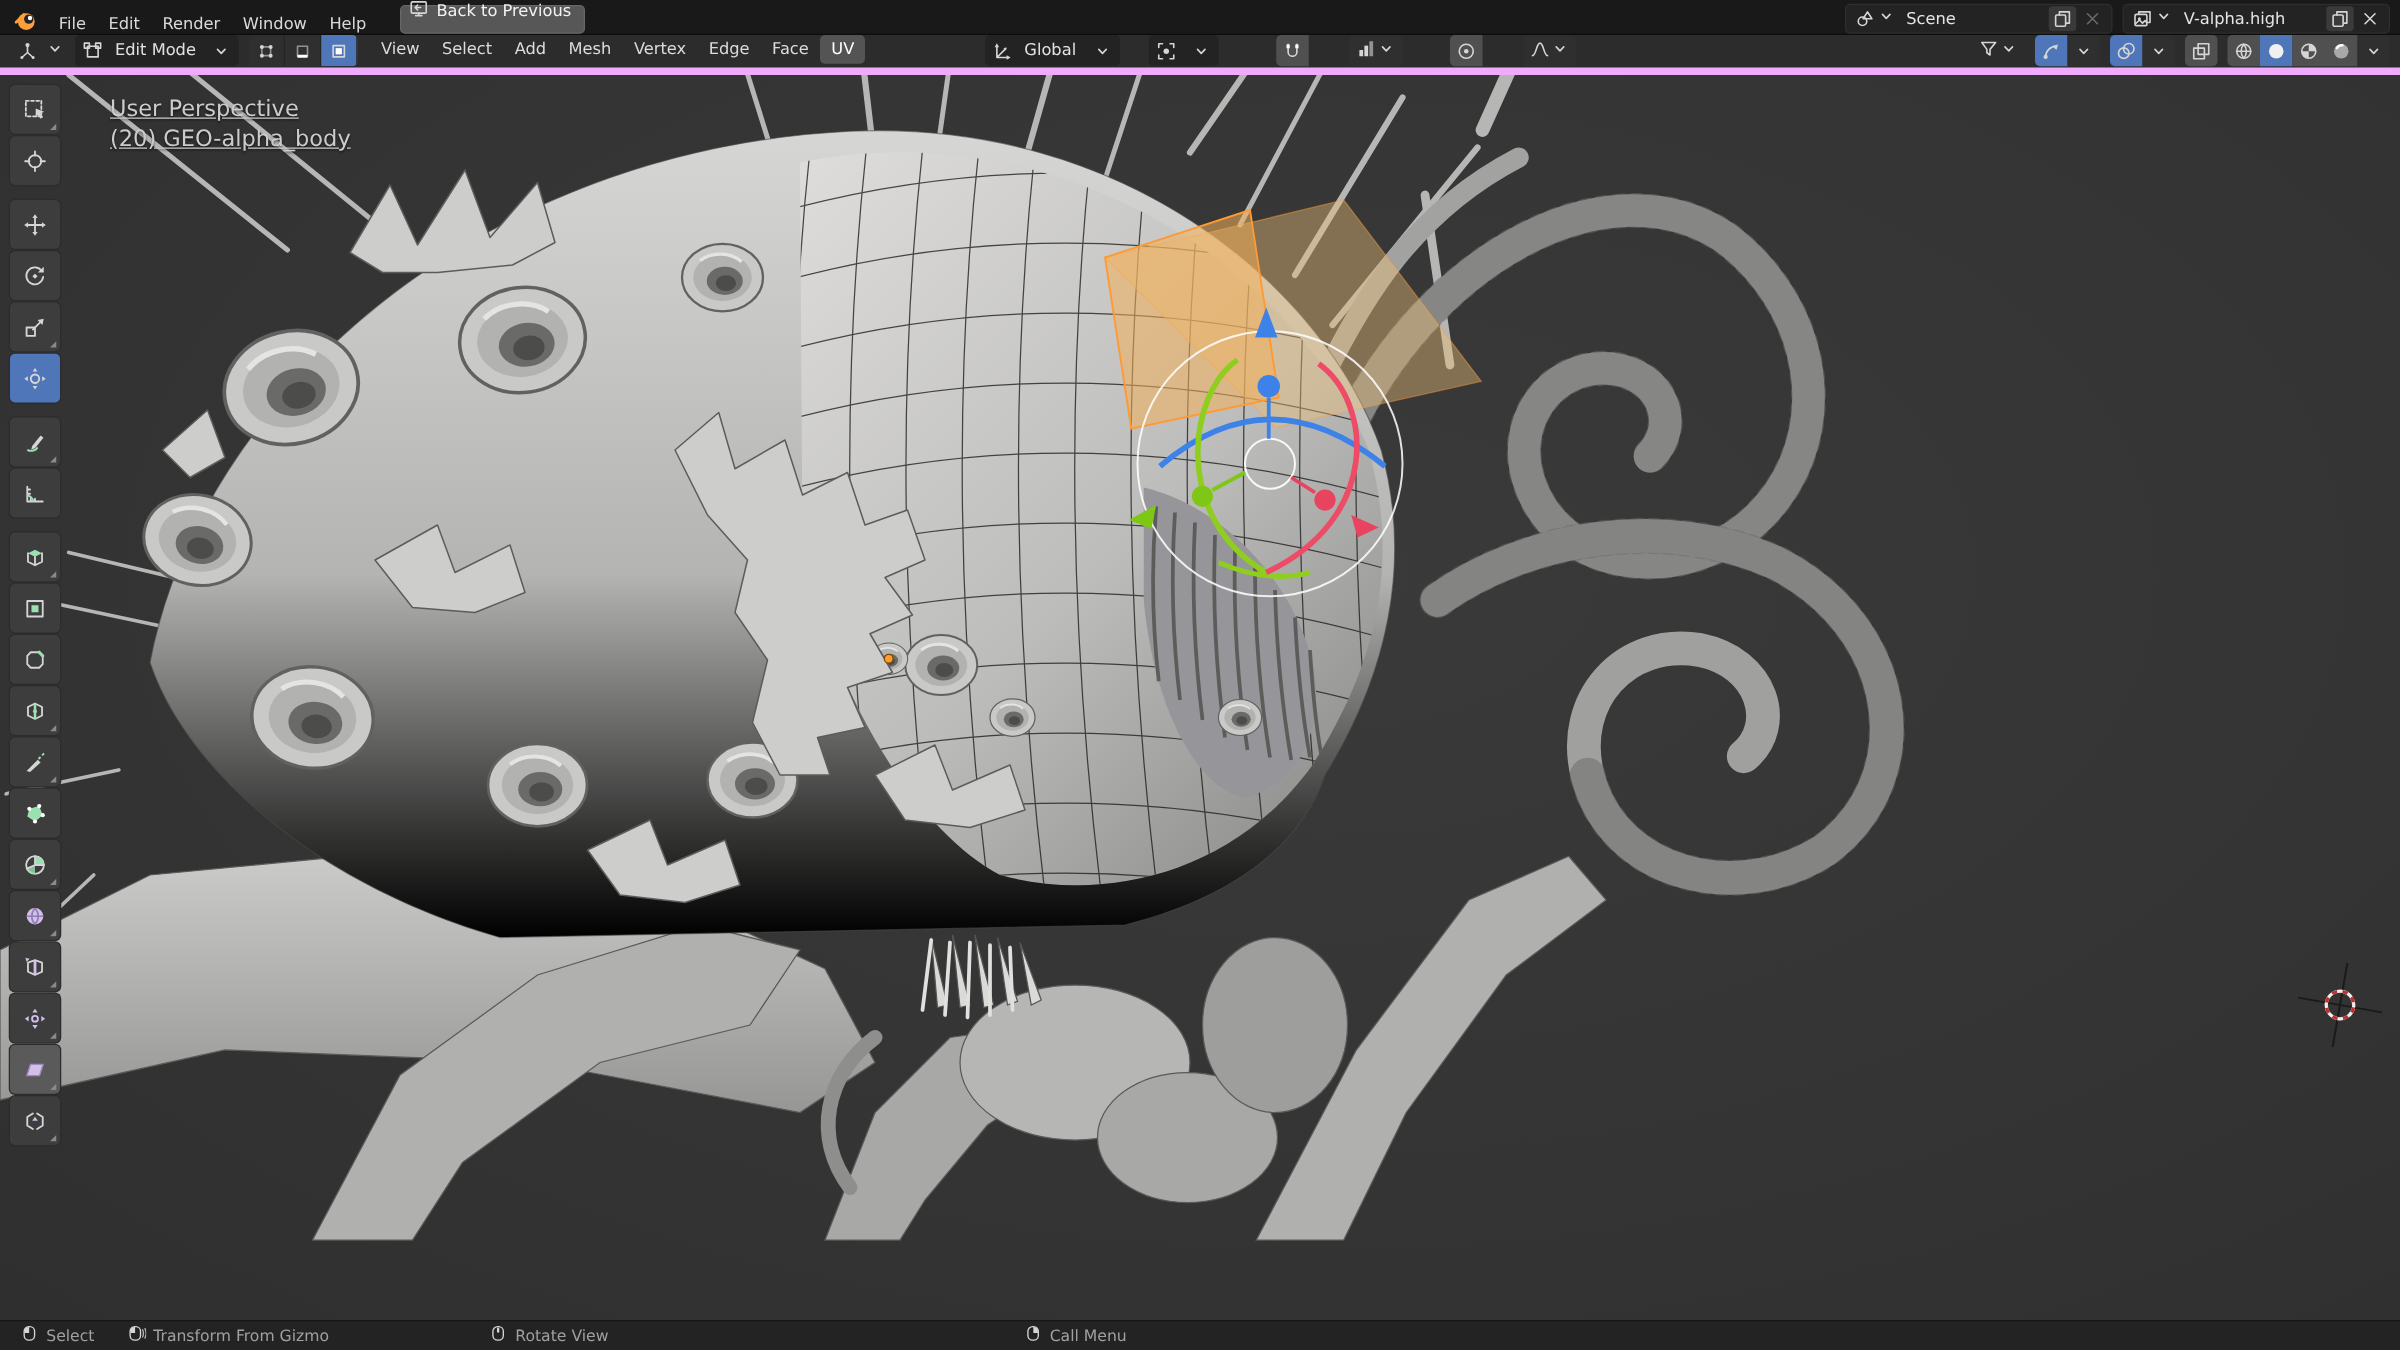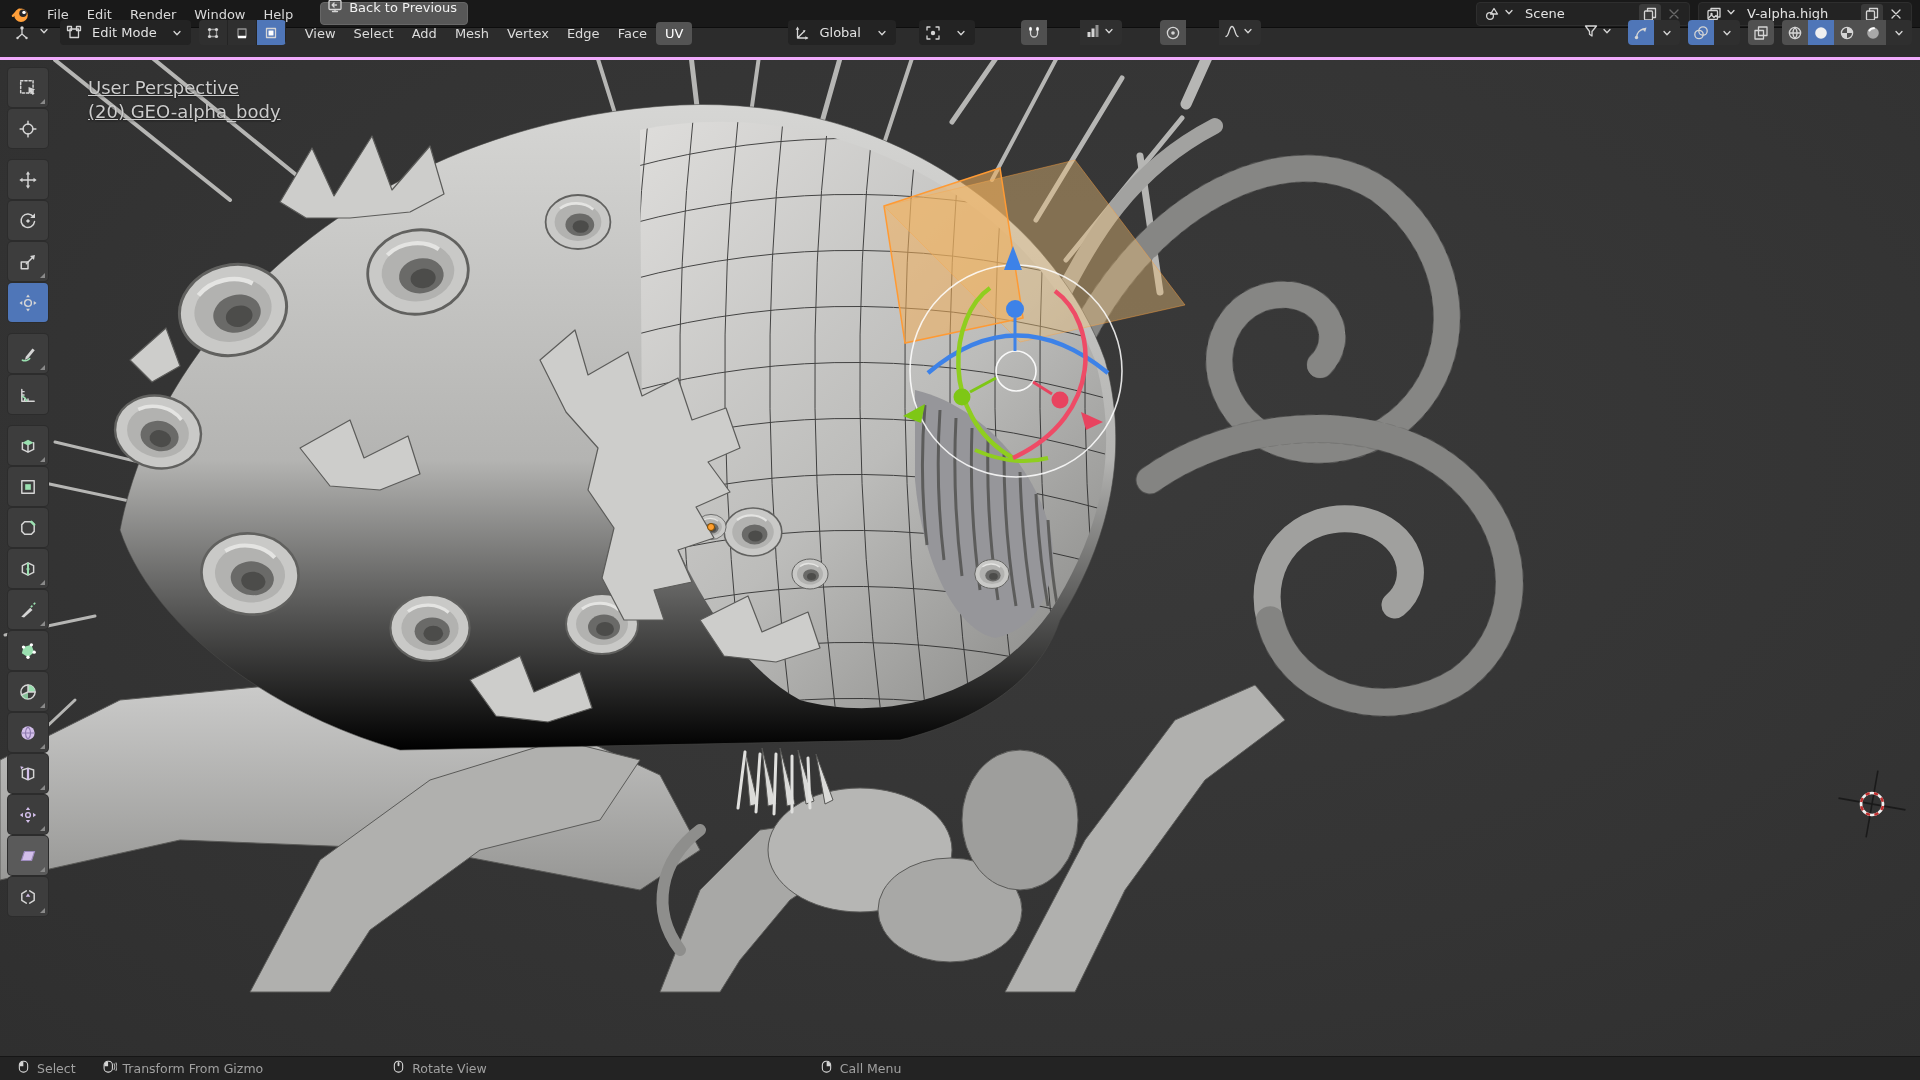--- a/index.html
+++ b/index.html
@@ -1,39 +1,39 @@
 <!DOCTYPE html>
 <html><head>
 <meta charset="utf-8">
 <style>
   * { margin:0; padding:0; box-sizing:border-box; }
   html,body { width:1920px; height:1080px; overflow:hidden; background:#111;
     font-family:"DejaVu Sans","Liberation Sans",sans-serif; }
   .app { position:relative; width:1920px; height:1080px; display:flex; flex-direction:column; }
 
   
-  .topbar { height:28px; background:#191919; display:flex; align-items:center;
+  .topbar { height:28px; background:#191919; display:flex; align-items:flex-end;
     padding:0 8px; flex:0 0 auto; border-bottom:1px solid #0d0d0d; }
   .tb-logo { width:22px; height:22px; margin:0 6px 0 2px; display:flex; align-items:center; justify-content:center; }
   .tb-menu { color:#d9d9d9; font-size:13px; padding:3px 9px; border-radius:3px; cursor:default; }
   .back-btn { margin-left:18px; background:#575757; border:1px solid #676767; border-radius:4px;
     height:23px; display:flex; align-items:center; gap:6px; padding:0 10px 13px 6px;
     color:#f2f2f2; font-size:13px; }
   .tb-right { margin-left:auto; display:flex; align-items:center; gap:8px; }
   .field { background:#232323; border:1px solid #2e2e2e; border-radius:4px; height:24px;
     display:flex; align-items:center; padding:0 4px; }
   .field .fld-ico { display:flex; align-items:center; padding:0 1px 0 3px; }
   .field .fld-label { color:#e4e4e4; font-size:13px; padding:0 8px; min-width:120px; }
   .mini-btn { width:22px; height:20px; display:flex; align-items:center; justify-content:center;
     border-radius:3px; background:#3a3a3a; margin-left:2px; }
   .mini-btn.plain { background:transparent; }
 
   
-  .vheader { height:32px; background:#2c2c2c; display:flex; align-items:flex-end;
-    padding:12px 8px; flex:0 0 auto; border-bottom:3px solid #f0abfc; }
+  .vheader { height:32px; background:#2c2c2c; display:flex; align-items:flex-start;
+    padding:0 8px; flex:0 0 auto; border-bottom:6px solid #f0abfc; }
   .grp { display:flex; align-items:center; background:#232323; border-radius:4px; height:25px; margin-right:8px; }
   .grp .seg { display:flex; align-items:center; padding:0 6px; height:100%; }
   .mode-label { color:#e2e2e2; font-size:13px; padding:0 6px 0 4px; }
   .selmode { display:flex; height:25px; border-radius:4px; overflow:hidden; margin-right:10px; }
   .selmode .sm { width:29px; display:flex; align-items:center; justify-content:center; background:#2f2f2f; border-right:1px solid #242424; }
   .selmode .sm.active { background:#4f76b8; }
   .vmenus { display:flex; align-items:center; margin-right:4px; }
   .vmenu { color:#dcdcdc; font-size:13px; padding:4px 9px; border-radius:4px; }
   .vmenu.active { background:#545454; color:#fff; }
   .center-cluster { display:flex; align-items:center; margin-left:92px;gap:15px; }

